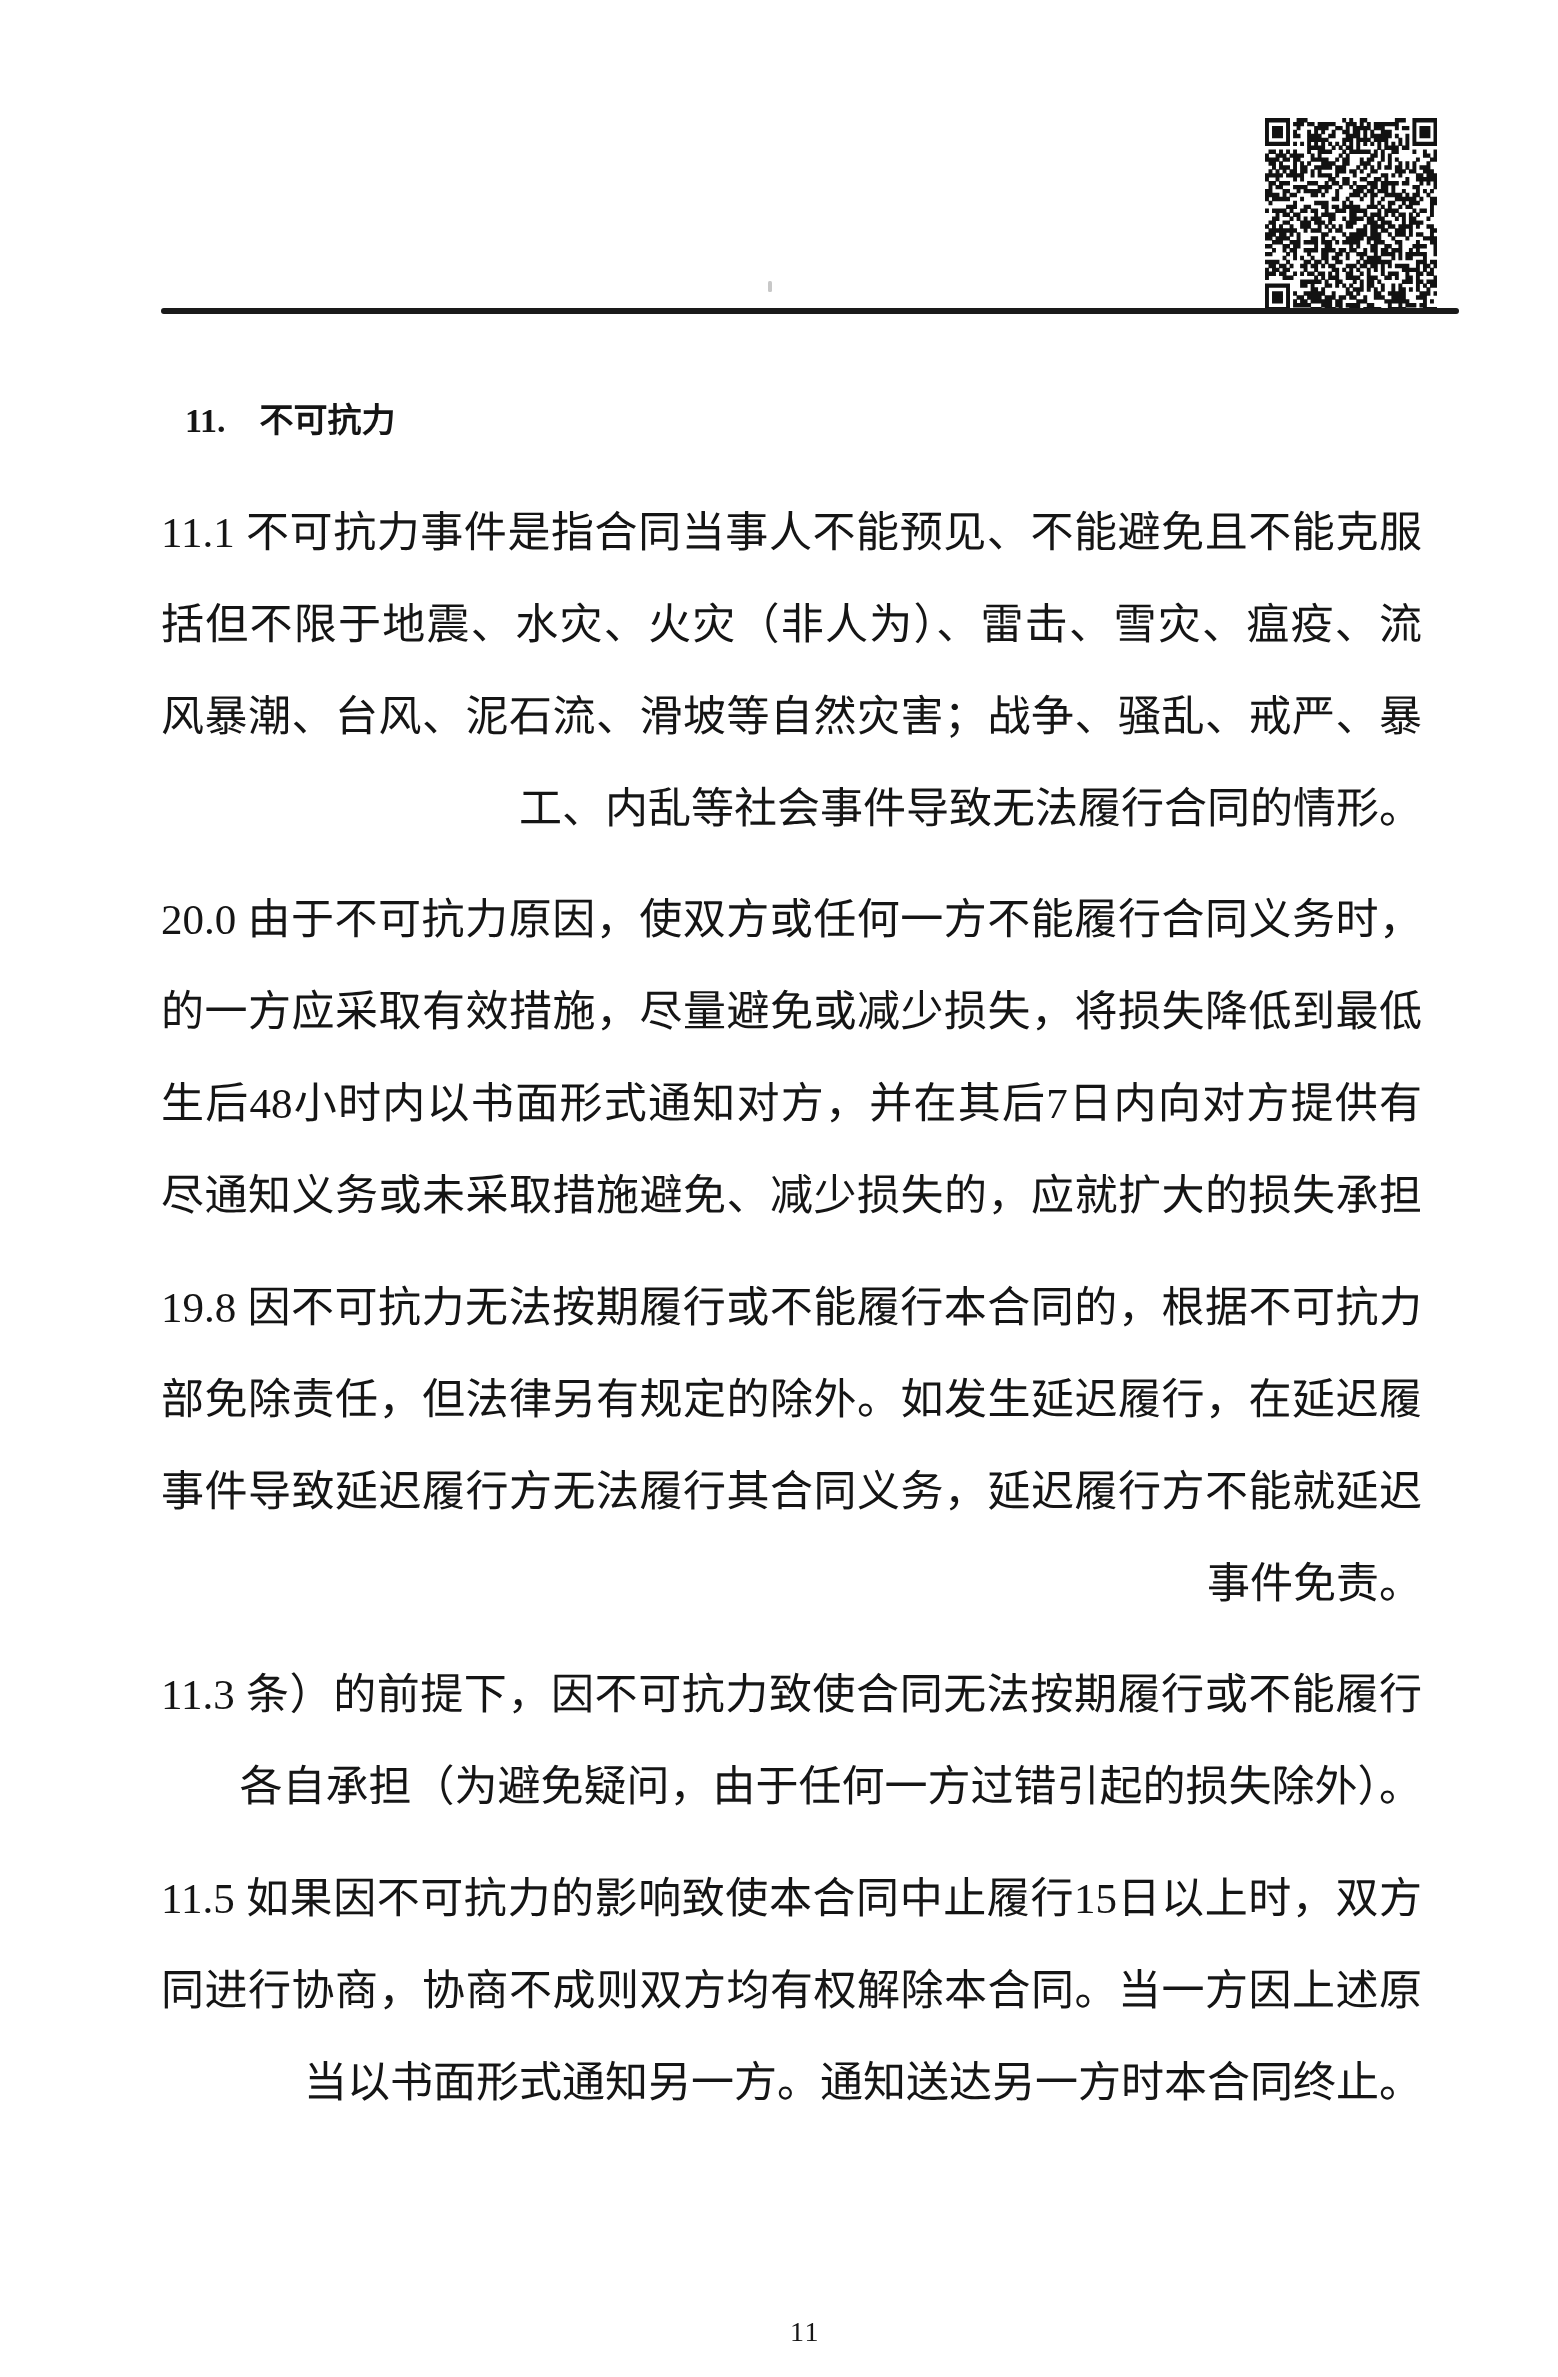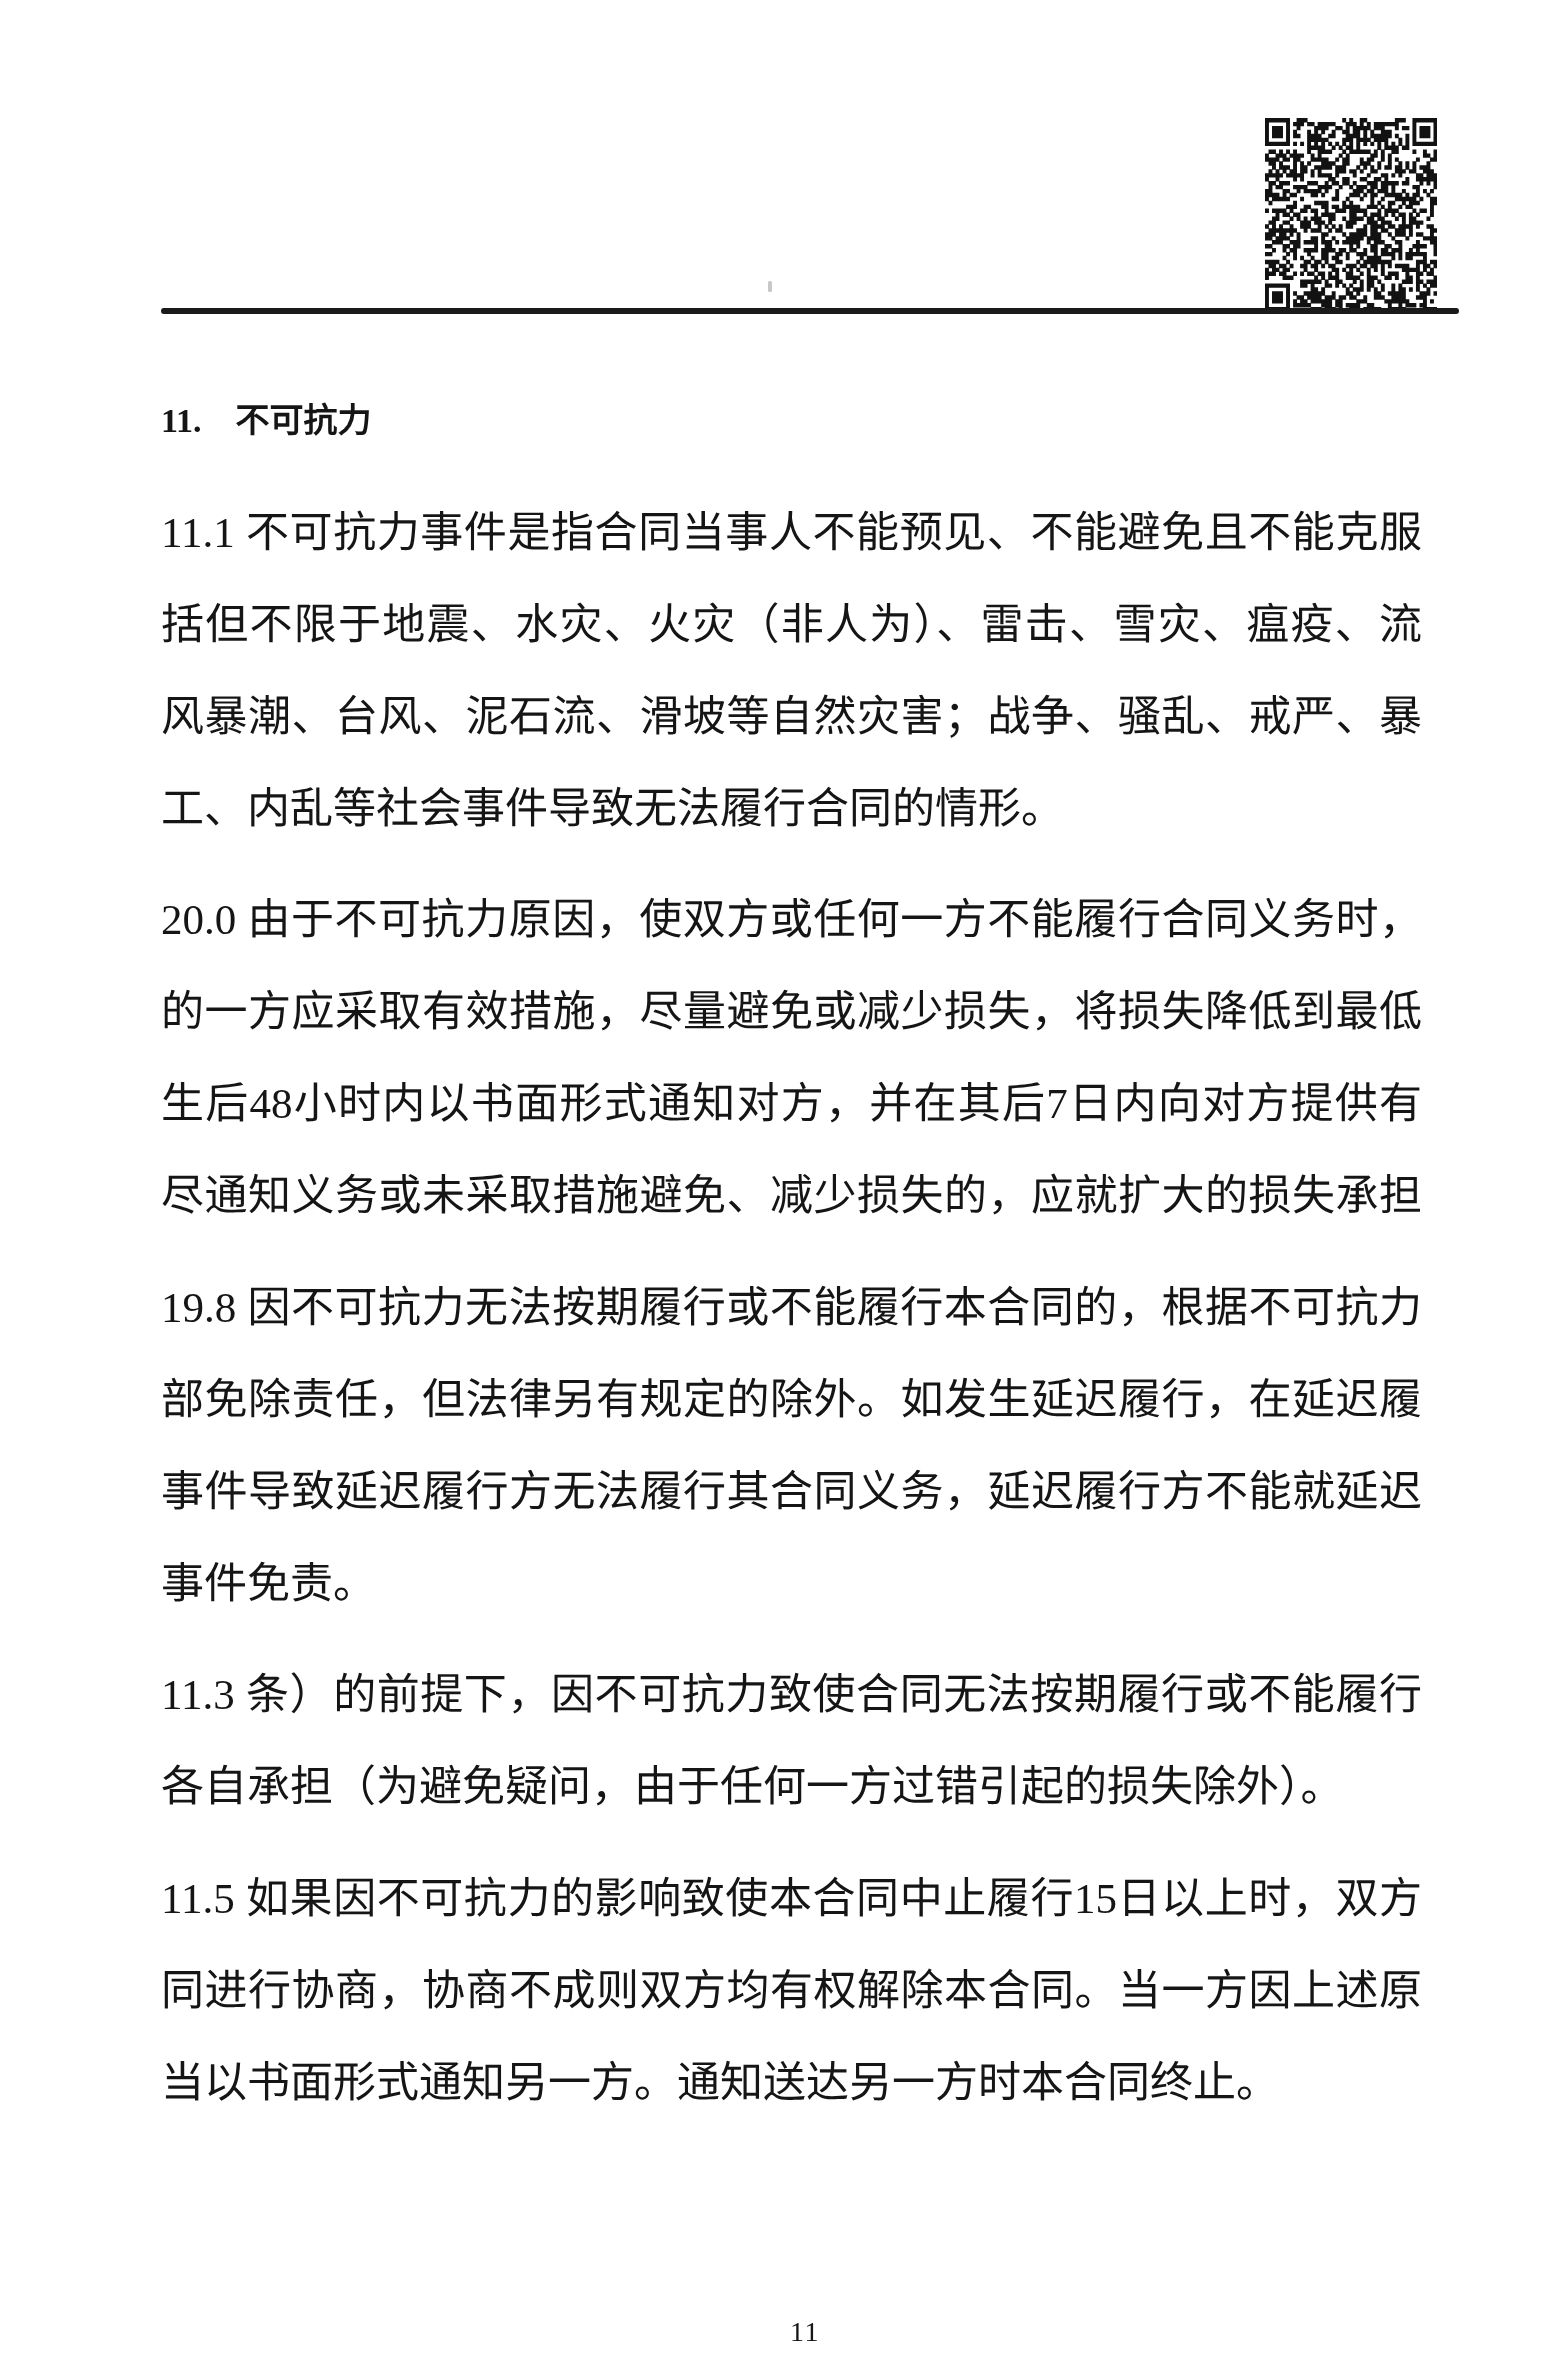--- a/index.html
+++ b/index.html
@@ -12,29 +12,29 @@
   
   .rule{position:absolute;left:161px;top:308px;width:1298px;height:5.8px;background:#1a1a1a;border-radius:2.9px;}
   .speck{position:absolute;left:768px;top:281px;width:3.6px;height:11px;background:#9a9a9a;opacity:.55;border-radius:1.5px;}
   .qr{position:absolute;left:1265px;top:118px;width:172px;height:193px;}
   
   .content{position:absolute;left:161px;top:375px;width:1261px;}
   .line{
     height:92px;line-height:92px;font-size:43px;
     white-space:nowrap;color:#151515;
   }
-  .title{font-weight:700;font-size:34px;}
+  .title{font-weight:700;font-size:34px;margin-left:24px;}
   .clause{margin-top:19.6px;}
   .just{
     white-space:normal;
     text-align:justify;
     text-align-last:justify;
     overflow:hidden;
   }
-  .end{text-align:left;}
+  .end{text-align:right;}
   .pageno{
     position:absolute;left:26px;top:2313px;width:1558px;height:38px;
     line-height:38px;text-align:center;font-size:28px;letter-spacing:1.5px;color:#161616;
   }
 </style>
 </head>
 <body>
 
 <div class="sheet">
 

